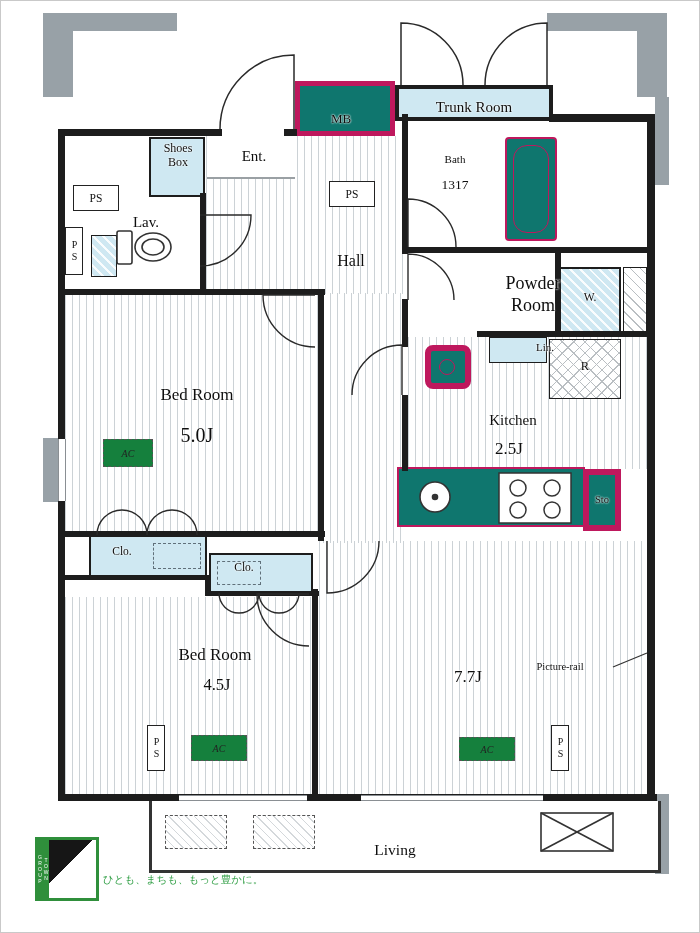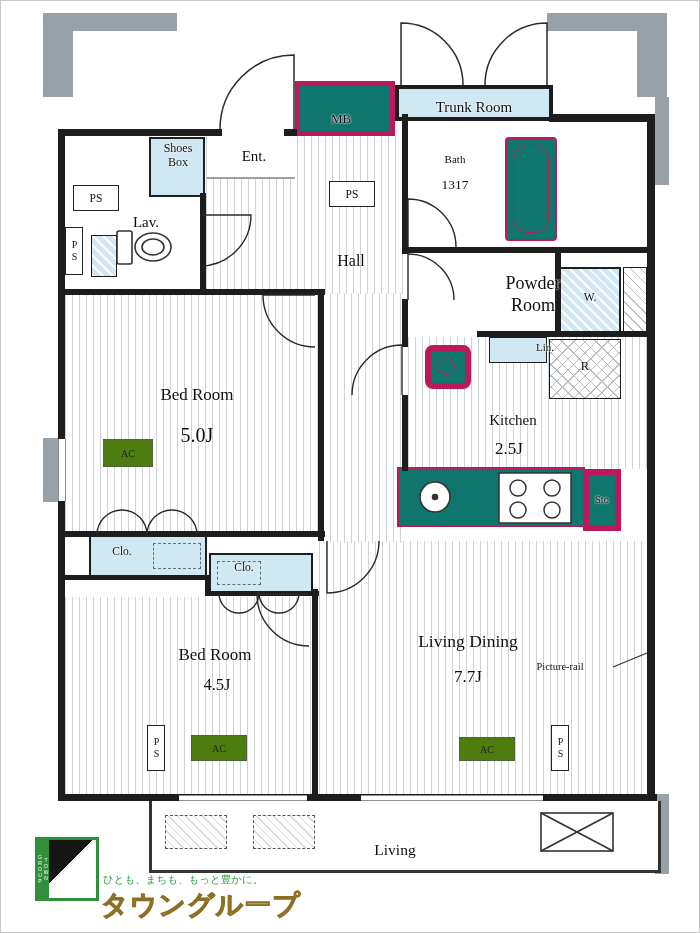--- a/index.html
+++ b/index.html
@@ -13,22 +13,22 @@
   .white{position:absolute;background:#fff;}
   .blue{position:absolute;background:#cfe8f2;border:2px solid #1d1d1d;}
   .bluehatch{position:absolute;background-color:#cfe8f2;border:1.5px solid #1d1d1d;
      background-image:repeating-linear-gradient(45deg,rgba(255,255,255,.9) 0,rgba(255,255,255,.9) 2px,transparent 2px,transparent 7px);}
   .whitehatch{position:absolute;background-color:#fff;border:1.5px solid #1d1d1d;
      background-image:repeating-linear-gradient(45deg,#b9bec2 0,#b9bec2 1px,transparent 1px,transparent 7px);}
   .crosshatch{position:absolute;background-color:#fff;border:1.5px solid #1d1d1d;
      background-image:repeating-linear-gradient(45deg,#b9bec2 0,#b9bec2 1px,transparent 1px,transparent 8px),
                       repeating-linear-gradient(-45deg,#b9bec2 0,#b9bec2 1px,transparent 1px,transparent 8px);}
   .whitebox{position:absolute;background:#0f766e;border:6px solid #be185d;}
-  .acbox{position:absolute;border:1.5px dashed #555;background:#4d7c0f;display:flex;align-items:center;justify-content:center;
-         font-size:10px;color:#222;}
+  .acbox{position:absolute;border:1.5px dashed #555;background:#15803d;display:flex;align-items:center;justify-content:center;
+         font-size:10px;color:#222;font-style:italic;}
   .dashin{position:absolute;border:1.2px dashed #60707a;background:transparent;}
   .dashhatch{position:absolute;border:1.4px dashed #555;
      background-image:repeating-linear-gradient(45deg,#d4d8db 0,#d4d8db 1px,transparent 1px,transparent 6px);}
   .psbox{position:absolute;border:1.5px solid #222;background:#fff;display:flex;align-items:center;justify-content:center;color:#111;}
   .vtext{writing-mode:vertical-rl;text-orientation:upright;letter-spacing:1px;line-height:1;}
   .lbl{position:absolute;text-align:center;color:#0e0e0e;text-shadow:0 0 2px #fff,0 0 2px #fff;line-height:1.2;}
   .winh{position:absolute;background:#fff;border-top:1.5px solid #8a8f93;border-bottom:1.5px solid #8a8f93;}
   .winv{position:absolute;background:#fff;border-left:1.5px solid #8a8f93;border-right:1.5px solid #8a8f93;}
   .balcony{position:absolute;background:#fff;border-left:3px solid #333;border-right:3px solid #333;border-bottom:3px solid #333;}
   .mark{position:absolute;border:3px solid #2f8f3b;background:linear-gradient(135deg,#161616 47%,#ffffff 47%);}
@@ -188,24 +188,22 @@
   <div class="lbl" style="left:490px;top:340px;width:54px;font-size:11px;margin-left:27px;">Lin.</div>
   <div class="lbl" style="left:560px;top:358px;width:48px;font-size:12.5px;">R</div>
   <div class="lbl" style="left:117px;top:384px;width:158px;font-size:17px;">Bed Room</div>
   <div class="lbl" style="left:139px;top:412px;width:114px;font-size:20px;margin-top:10px;">5.0J</div>
   <div class="lbl" style="left:472px;top:410px;width:80px;font-size:15px;">Kitchen</div>
   <div class="lbl" style="left:472px;top:438px;width:72px;font-size:17px;">2.5J</div>
   <div class="lbl" style="left:98px;top:544px;width:46px;font-size:11.5px;">Clo.</div>
   <div class="lbl" style="left:220px;top:560px;width:46px;font-size:11.5px;">Clo.</div>
   <div class="lbl" style="left:134px;top:644px;width:160px;font-size:17px;">Bed Room</div>
   <div class="lbl" style="left:156px;top:674px;width:120px;font-size:16.5px;">4.5J</div>
-  <div class="lbl" style="left:362px;top:630px;width:210px;font-size:17.5px;">Living Dining</div>
   <div class="lbl" style="left:410px;top:666px;width:114px;font-size:17px;">7.7J</div>
   <div class="lbl" style="left:510px;top:660px;width:98px;font-size:10.5px;">Picture-rail</div>
   <div class="lbl" style="left:336px;top:840px;width:116px;font-size:15.5px;">Living</div>
 
   <div class="mark" style="left:34px;top:836px;width:64px;height:64px;">
     <div class="markstrip">TOWN GROUP</div>
   </div>
   <div class="tagline" style="left:102px;top:872px;">ひとも、まちも、もっと豊かに。</div>
-  <div class="brand" style="left:100px;top:886px;">タウングループ</div>
 
 </div>
 
 </body></html>

